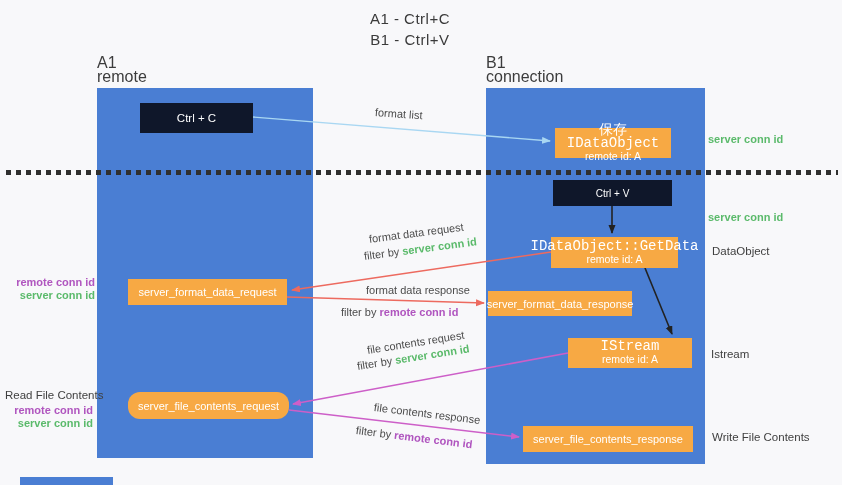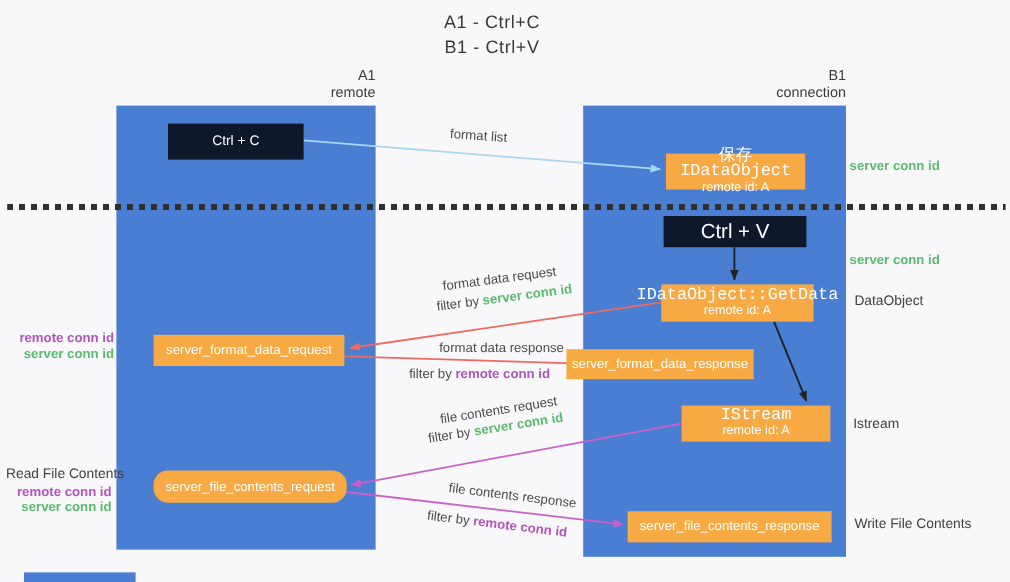--- a/index.html
+++ b/index.html
@@ -10,21 +10,21 @@
     color:#3c3c3c;
     position:relative;
   }
   .stage{position:absolute;left:0;top:0;width:842px;height:485px;}
 
   
   .title{position:absolute;left:320px;top:8px;width:180px;text-align:center;
          font-size:15px;line-height:21px;color:#3a3a3a;letter-spacing:.5px;}
 
   
-  .lane-header{position:absolute;text-align:right;font-size:12px;line-height:14px;color:#3c3c3c;}
+  .lane-header{position:absolute;text-align:left;font-size:16px;line-height:14px;color:#3c3c3c;}
   .lane-header.left{left:97px;top:56px;width:216px;}
   .lane-header.right{left:486px;top:56px;width:219px;}
 
   
   .lane{position:absolute;background:#4a7ed3;}
   .lane.left{left:97px;top:88px;width:216px;height:370px;}
   .lane.right{left:486px;top:88px;width:219px;height:376px;}
 
   
   .divider{position:absolute;left:6px;top:170px;width:832px;height:5px;
@@ -33,24 +33,24 @@
   
   .node{position:absolute;display:flex;flex-direction:column;justify-content:center;
         align-items:center;color:#fff;text-align:center;box-sizing:border-box;}
   .node .sub{font-size:10.5px;line-height:13px;}
   .node .lbl{font-size:14px;line-height:13px;font-family:Liberation Mono, monospace;}
   .green-node{background:#0f172a;}
   .orange-node{background:#f7a944;}
 
   .n-ctrlc{left:140px;top:103px;width:113px;height:30px;font-size:11.5px;}
   .n-save{left:555px;top:128px;width:116px;height:30px;}
-  .n-ctrlv{left:553px;top:180px;width:119px;height:26px;font-size:17px;}
+  .n-ctrlv{left:553px;top:180px;width:119px;height:26px;font-size:10px;}
   .n-getdata{left:551px;top:237px;width:127px;height:31px;}
   .n-formatreq{left:128px;top:279px;width:159px;height:26px;font-size:11px;}
-  .n-formatres{left:472px;top:291px;width:156px;height:25px;font-size:11px;align-items:center;}
+  .n-formatres{left:488px;top:291px;width:144px;height:25px;font-size:11px;align-items:center;}
   .n-istream{left:568px;top:338px;width:124px;height:30px;}
   .n-filereq{left:128px;top:392px;width:161px;height:27px;font-size:11px;border-radius:12px;}
   .n-fileres{left:523px;top:426px;width:170px;height:26px;font-size:11px;}
 
   
   .side{position:absolute;font-size:11.5px;color:#3f3f3f;white-space:nowrap;}
   .green-t{color:#5bba6b;font-weight:bold;}
   .purple-t{color:#b055bf;font-weight:bold;}
   .s-conn-top{left:708px;top:133px;font-size:11px;}
   .s-conn-mid{left:708px;top:211px;font-size:11px;}

